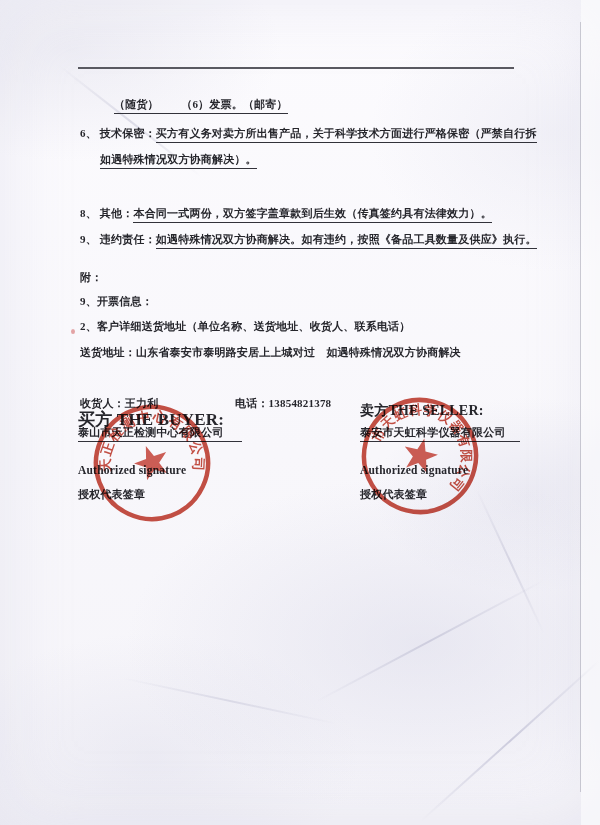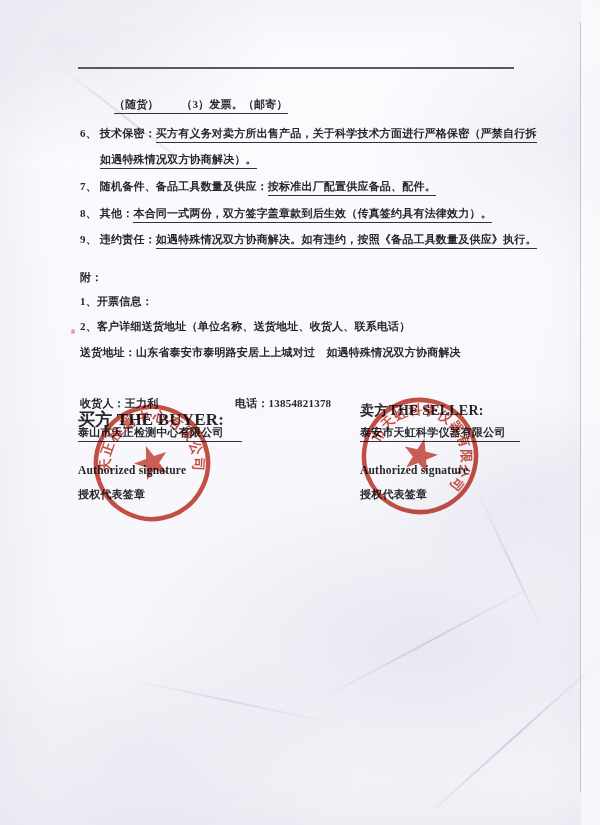--- a/index.html
+++ b/index.html
@@ -39,48 +39,44 @@
   <div class="crease" style="left:40px;top:120px;width:180px;height:2px;background:linear-gradient(90deg,transparent,rgba(170,170,195,.35),transparent);transform:rotate(38deg);"></div>
   <div class="crease" style="left:300px;top:640px;width:260px;height:2px;background:linear-gradient(90deg,transparent,rgba(165,165,192,.4),transparent);transform:rotate(-28deg);"></div>
   <div class="crease" style="left:390px;top:740px;width:240px;height:2px;background:linear-gradient(90deg,transparent,rgba(160,160,190,.45),transparent);transform:rotate(-42deg);"></div>
   <div class="crease" style="left:120px;top:700px;width:220px;height:2px;background:linear-gradient(90deg,transparent,rgba(170,170,196,.3),transparent);transform:rotate(12deg);"></div>
   <div class="crease" style="left:430px;top:560px;width:160px;height:2px;background:linear-gradient(90deg,transparent,rgba(168,168,194,.35),transparent);transform:rotate(65deg);"></div>
   <div class="speck" style="left:71px;top:329px;width:4px;height:5px;"></div>
 
   <div class="rule" style="left:78px;top:67px;width:436px;"></div>
 
   <div class="line" style="left:114px;top:97px;">
-    <span class="u">（随货）　　（3）发票。（邮寄）</span>
+    <span class="u">（随货）　　（6）发票。（邮寄）</span>
   </div>
 
   <div class="line" style="left:80px;top:126px;">
     <span>6、</span>
     <span>技术保密：</span><span class="u">买方有义务对卖方所出售产品，关于科学技术方面进行严格保密（严禁自行拆</span>
   </div>
   <div class="line" style="left:100px;top:152px;">
     <span class="u">如遇特殊情况双方协商解决）。</span>
   </div>
 
-  <div class="line" style="left:80px;top:179px;">
-    <span>7、</span>
-    <span>随机备件、备品工具数量及供应：</span><span class="u">按标准出厂配置供应备品、配件。</span>
-  </div>
 
   <div class="line" style="left:80px;top:206px;">
     <span>8、</span>
     <span>其他：</span><span class="u">本合同一式两份，双方签字盖章款到后生效（传真签约具有法律效力）。</span>
   </div>
 
   <div class="line" style="left:80px;top:232px;">
     <span>9、</span>
     <span>违约责任：</span><span class="u">如遇特殊情况双方协商解决。如有违约，按照《备品工具数量及供应》执行。</span>
   </div>
 
   <div class="line" style="left:80px;top:270px;">附：</div>
-  <div class="line" style="left:80px;top:294px;">1、开票信息：</div>
+  <div class="line" style="left:80px;top:294px;">9、开票信息：</div>
   <div class="line" style="left:80px;top:319px;">2、客户详细送货地址（单位名称、送货地址、收货人、联系电话）</div>
 
   <div class="line" style="left:80px;top:345px;">
     <span>送货地址：</span><span>山东省泰安市泰明路安居上上城对过　如遇特殊情况双方协商解决</span>
   </div>
 
   <div class="line" style="left:80px;top:381px;width:440px;margin-top:15px;">
     <span>收货人：</span><span>王力利</span>
     <span style="position:absolute;left:155px;"><span>电话：</span><span>13854821378</span></span>
   </div>

